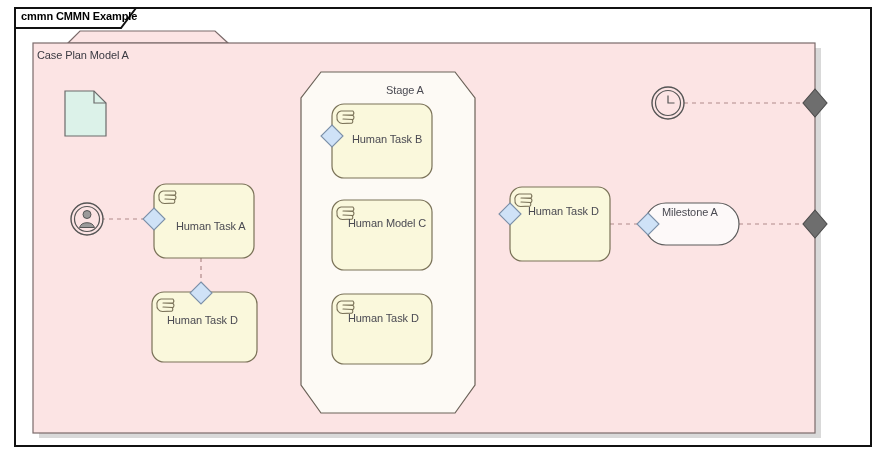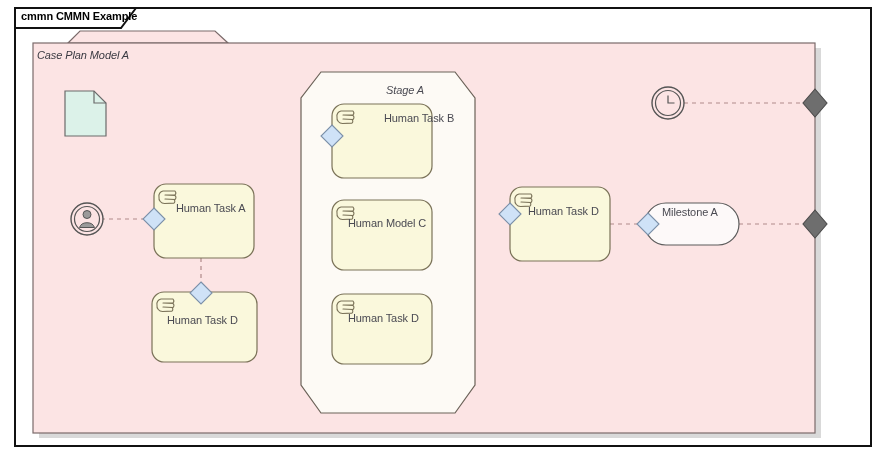--- a/index.html
+++ b/index.html
@@ -47,21 +47,20 @@
     height: 458px;
     overflow: visible;
   }
   
   .lbl {
     position: absolute;
     font-size: 11px;
     color: #4a4a52;
     white-space: nowrap;
     letter-spacing: -0.1px;
-    font-style: italic;
   }
   .lbl-caseplan {
     left: 37px;
     top: 49px;
     font-size: 11px;
     color: #3a3a42;
   }
   .lbl-stage {
     left: 362px;
     top: 84px;
@@ -162,23 +161,23 @@
     <path d="M 815 89 L 827 103 L 815 117 L 803 103 Z" fill="#6E6E6E" stroke="#4a4a4a" stroke-width="1.1"></path>
     <path d="M 815 210 L 827 224 L 815 238 L 803 224 Z" fill="#6E6E6E" stroke="#4a4a4a" stroke-width="1.1"></path>
   </svg>
 
   <div class="frame-tab-label">cmmn CMMN Example</div>
 
   <div class="lbl lbl-caseplan">Case Plan Model A</div>
 
   <div class="lbl lbl-stage">Stage A</div>
 
-  <div class="task-label" style="left:176px; top:202px;">Human Task A</div>
+  <div class="task-label" style="left:176px; top:220px;">Human Task A</div>
 
-  <div class="task-label" style="left:352px; top:112px;margin-left:32px;">Human Task B</div>
+  <div class="task-label" style="left:352px; top:133px;">Human Task B</div>
 
   <div class="task-label" style="left:348px; top:217px;">Human Model C</div>
 
   <div class="task-label" style="left:348px; top:312px;">Human Task D</div>
 
   <div class="task-label" style="left:167px; top:314px;">Human Task D</div>
 
   <div class="task-label" style="left:528px; top:205px;">Human Task D</div>
 
   <div class="task-label" style="left:662px; top:206px;">Milestone A</div>

